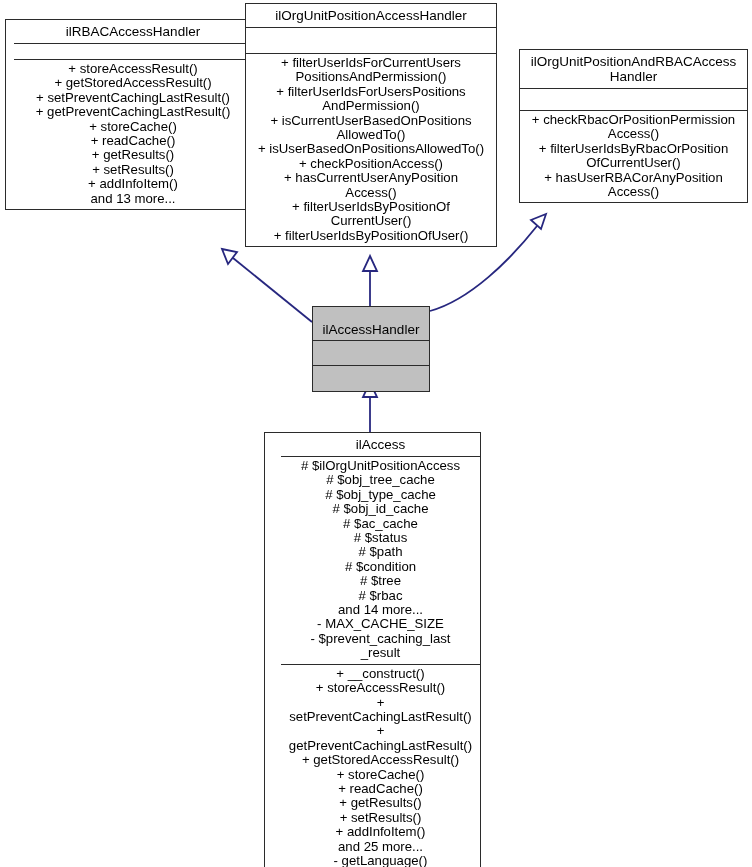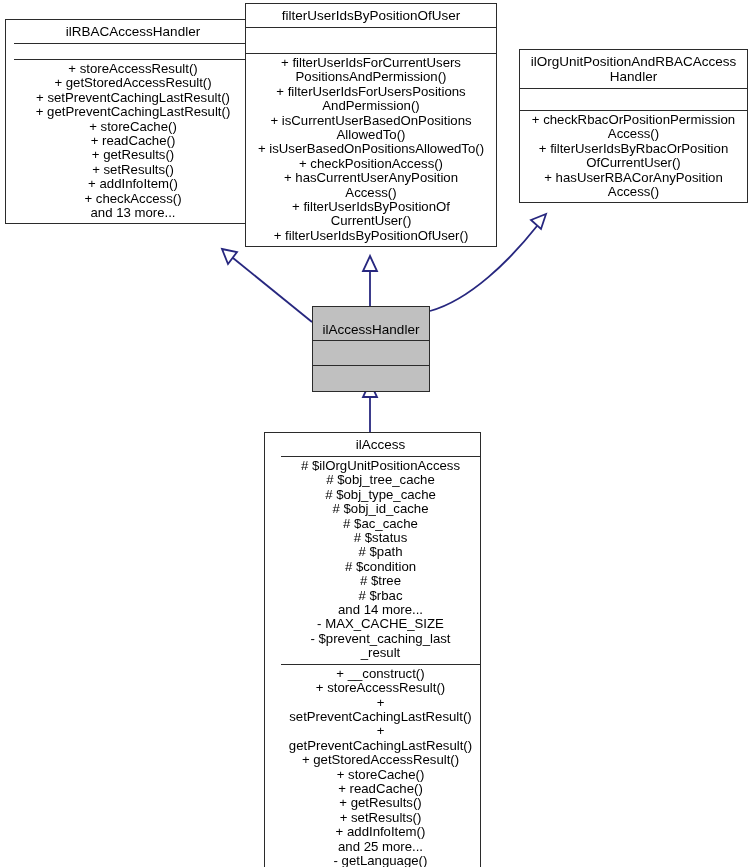--- a/index.html
+++ b/index.html
@@ -128,29 +128,28 @@
       <ul class="member-list">
         <li class="member">+ storeAccessResult()</li>
         <li class="member">+ getStoredAccessResult()</li>
         <li class="member">+ setPreventCachingLastResult()</li>
         <li class="member">+ getPreventCachingLastResult()</li>
         <li class="member">+ storeCache()</li>
         <li class="member">+ readCache()</li>
         <li class="member">+ getResults()</li>
         <li class="member">+ setResults()</li>
         <li class="member">+ addInfoItem()</li>
-        <li class="member">+ checkAccess()</li>
         <li class="member">and 13 more...</li>
       </ul>
     </div>
   </div>
 
   <div class="uml-class" id="cls-ilorgunitpositionaccesshandler">
     <div class="compartment name">
-      <div class="class-name">filterUserIdsByPositionOfUser</div>
+      <div class="class-name">ilOrgUnitPositionAccessHandler</div>
     </div>
     <div class="compartment empty empty-row-mid"></div>
     <div class="compartment methods">
       <ul class="member-list">
         <li class="member">+ filterUserIdsForCurrentUsers
 PositionsAndPermission()</li>
         <li class="member">+ filterUserIdsForUsersPositions
 AndPermission()</li>
         <li class="member">+ isCurrentUserBasedOnPositions
 AllowedTo()</li>

